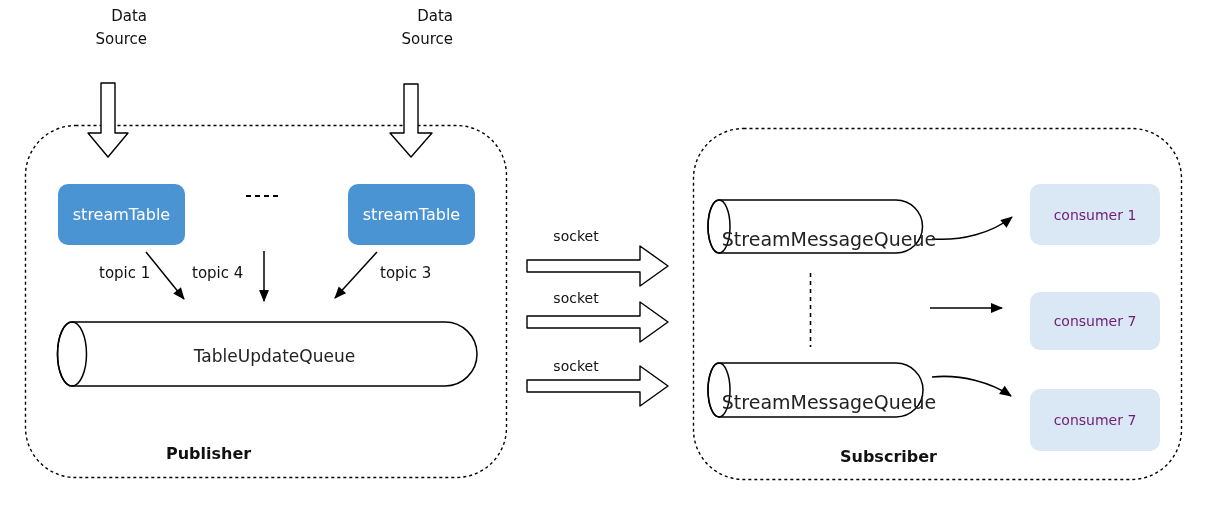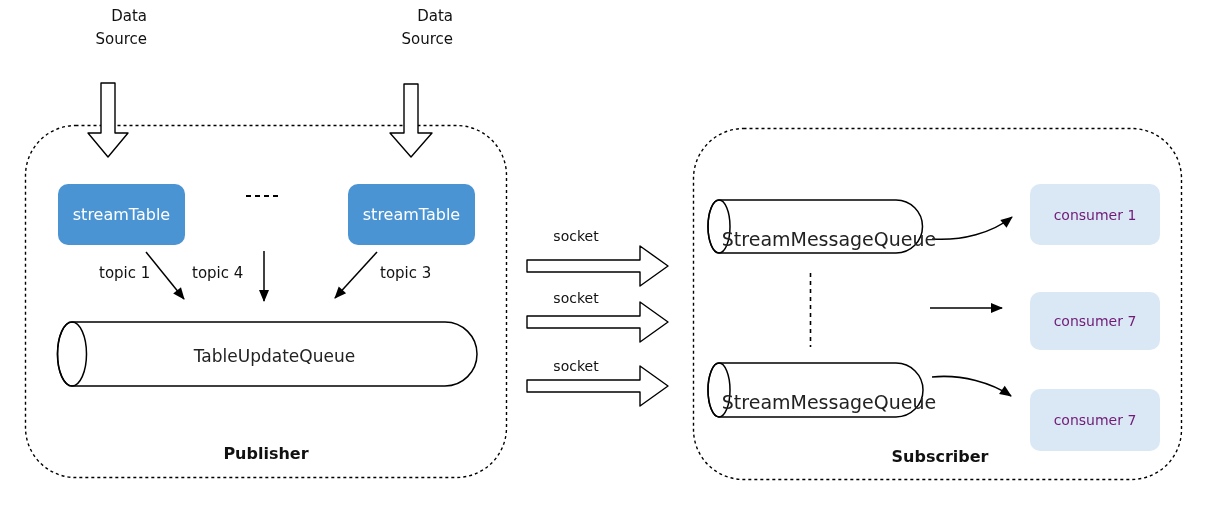--- a/index.html
+++ b/index.html
@@ -11,21 +11,21 @@
   #shapes{position:absolute;left:0;top:0;width:1212px;height:508px;}
   .lbl{position:absolute;white-space:pre-line;}
   .flexc{display:flex;align-items:center;justify-content:center;margin-top:12px;}
   .ds-label{left:0;top:5px;width:100px;font-size:15px;line-height:23px;text-align:right;color:#111;}
   .stream-table{
     position:absolute;top:172px;width:127px;height:61px;border-radius:10px;
     background:#4b94d4;color:#ffffff;font-size:16px;
   }
   .topic{font-size:15px;color:#111;top:264px;}
   .queue-text{font-size:17px;color:#222;}
-  .region-title{font-size:16px;font-weight:bold;color:#111;width:200px;text-align:center;}
+  .region-title{font-size:16px;font-weight:bold;color:#111;width:200px;text-align:left;}
   .socket-label{left:526px;width:100px;text-align:center;font-size:14px;color:#111;}
   .smq-text{left:734px;width:190px;font-size:19px;color:#222;}
   .consumer{
     position:absolute;left:1030px;width:130px;border-radius:10px;
     background:#dae8f5;color:#701a75;font-size:14px;
   }
 </style>
 </head>
 <body>
 

